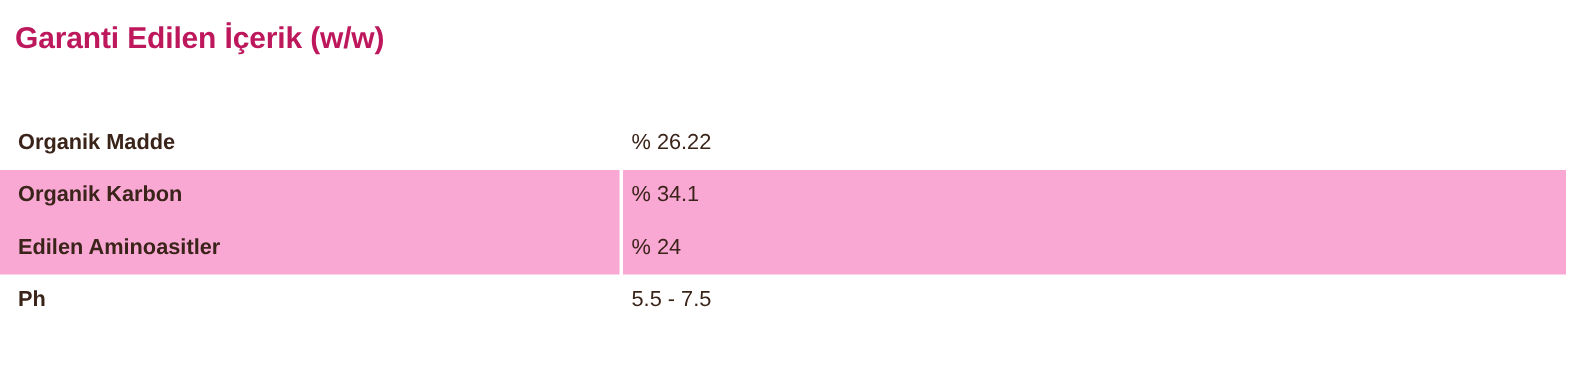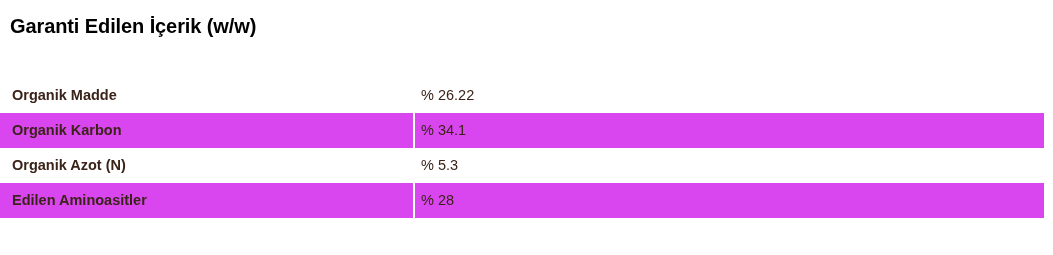--- a/index.html
+++ b/index.html
@@ -16,42 +16,42 @@
   }
   .panel {
     position: relative;
     width: 1053px;
     height: 255px;
     box-sizing: border-box;
   }
   .panel-title {
     font-size: 20px;
     font-weight: bold;
-    color: #000000;
+    color: #be185d;
     letter-spacing: -0.1px;
     position: absolute;
     left: 10px;
     top: 13px;
     line-height: 26px;
     white-space: nowrap;
   }
   .spec-table {
     position: absolute;
     left: 0;
     top: 78px;
     width: 1044px;
     border-collapse: collapse;
     table-layout: fixed;
     padding-left: 12px;
   }
   .spec-table tr {
     height: 35px;
   }
   .spec-table tr.striped {
-    background-color: #d946ef;
+    background-color: #f9a8d4;
   }
   .spec-table tr.plain {
     background-color: #ffffff;
   }
   .spec-table td {
     padding: 0;
     vertical-align: middle;
     font-size: 14.5px;
     line-height: 35px;
     color: #3a2318;
@@ -87,24 +87,24 @@
   <table class="spec-table">
     <tbody>
       <tr class="plain">
         <td class="cell-label">Organik Madde</td>
         <td class="cell-value">% 26.22</td>
       </tr>
       <tr class="striped">
         <td class="cell-label">Organik Karbon</td>
         <td class="cell-value">% 34.1</td>
       </tr>
-      <tr class="plain">
-        <td class="cell-label">Organik Azot (N)</td>
-        <td class="cell-value">% 5.3</td>
-      </tr>
       <tr class="striped">
         <td class="cell-label">Edilen Aminoasitler</td>
-        <td class="cell-value">% 28</td>
+        <td class="cell-value">% 24</td>
+      </tr>
+      <tr class="plain">
+        <td class="cell-label">Ph</td>
+        <td class="cell-value">5.5 - 7.5</td>
       </tr>
     </tbody>
   </table>
 
 </div>
 
 </body></html>

